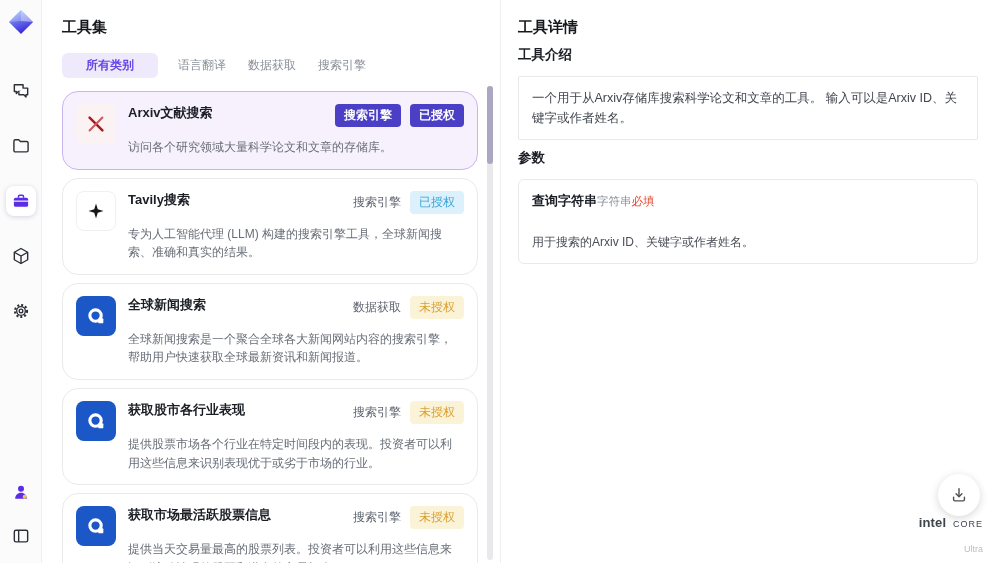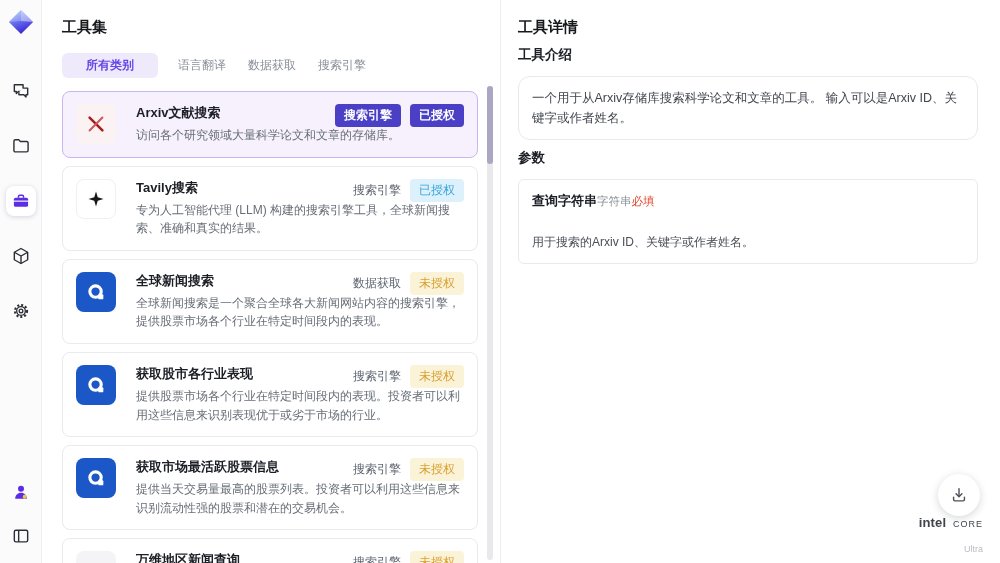--- a/index.html
+++ b/index.html
@@ -19,51 +19,51 @@
 
   
   .list-panel { position:absolute; left:42px; top:0; bottom:0; width:458px; background:#fff;
                 padding:18px 0 0 20px; overflow:hidden; }
   .panel-title { font-size:15px; font-weight:700; color:#17191d; }
   .tabs { margin-top:16px; display:flex; align-items:center; gap:18px; font-size:12px; }
   .tab { color:#8a9099; cursor:pointer; padding:4px 2px; white-space:nowrap; }
   .tab.active { background:#eeeafb; color:#6644e8; padding:4px 24px; border-radius:6px; font-weight:600; }
 
   .cards { margin-top:13px; width:416px; display:flex; flex-direction:column; gap:8px; }
-  .card { position:relative; display:flex; gap:20px; padding:12px 13px; background:#fff;
-          border:1px solid #e9eaee; border-radius:8px; cursor:pointer; }
+  .card { position:relative; display:flex; gap:12px; padding:12px 13px; background:#fff;
+          border:1px solid #e9eaee; border-radius:16px; cursor:pointer; }
   .card.selected { background:#f7f1fd; border-color:#c9b6f0; }
   .tool-icon { width:40px; height:40px; border-radius:8px; flex-shrink:0;
                display:flex; align-items:center; justify-content:center; }
   .ic-arxiv { background:#fbf3f3; }
   .ic-star  { background:#ffffff; border:1px solid #f0f0f3; }
   .ic-blue  { background:#1b57c6; }
   .ic-news  { background:#f4f4f6; }
   .tool-body { width:332px; }
   .tool-name { font-size:13px; font-weight:700; color:#1b1e24; }
-  .tool-desc { margin-top:4px; font-size:12px; line-height:1.55; color:#686e77; width:330px; }
+  .tool-desc { margin-top:16px; font-size:12px; line-height:1.55; color:#686e77; width:330px; }
   .tool-badges { position:absolute; top:12px; right:13px; display:flex; gap:9px; align-items:center; }
   .badge { font-size:12px; padding:3px 9px; border-radius:4px; white-space:nowrap; }
   .badge.filled { background:#4b3fc5; color:#fff; font-weight:600; }
   .cat-plain { font-size:12px; color:#5e6570; white-space:nowrap; }
   .badge.auth-ok { background:#dcf1fb; color:#3aa4da; }
   .badge.auth-no { background:#fbf3d8; color:#d9a032; }
 
   
   .scroll-track { position:absolute; left:487px; top:86px; bottom:3px; width:6px;
                   background:#e9e9ec; border-radius:3px; }
   .scroll-thumb { position:absolute; top:0; left:0; width:6px; height:78px;
                   background:#aba6c2; border-radius:3px; cursor:pointer; }
 
   
   .detail-panel { position:absolute; left:500px; top:0; bottom:0; width:500px; background:#fff;
                   border-left:1px solid #efeff2; padding:18px 22px 0 17px; }
   .detail-title { font-size:15px; font-weight:700; color:#17191d; }
   .section-label { margin-top:9px; font-size:13.5px; font-weight:700; color:#1b1e24; }
-  .info-box { margin-top:12px; border:1px solid #e8e9ed; border-radius:12px; background:#fff;
+  .info-box { margin-top:12px; border:1px solid #e8e9ed; border-radius:2px; background:#fff;
               padding:11px 13px; font-size:12.5px; color:#41464e; line-height:1.6; }
   .param-box { margin-top:12px; border:1px solid #e8e9ed; border-radius:6px; padding:12px 13px; }
   .param-head { display:flex; align-items:baseline; }
   .param-name { font-size:13px; font-weight:700; color:#1b1e24; }
   .param-type { font-size:11.5px; color:#8b9199; }
   .param-req  { font-size:11.5px; color:#e2442e; }
   .param-desc { margin-top:24px; font-size:12px; color:#4a4f57; }
 
   
   .fab { position:absolute; right:20px; bottom:47px; width:42px; height:42px; border-radius:50%;
@@ -207,21 +207,21 @@
 
     <div class="card">
       <div class="tool-icon ic-blue">
         <svg width="22" height="22" viewBox="0 0 24 24">
           <circle cx="11.5" cy="11.5" r="6.2" fill="none" stroke="#fff" stroke-width="3.4"></circle>
           <rect x="14.5" y="14.5" width="5.5" height="5.5" rx="1" fill="#fff"></rect>
         </svg>
       </div>
       <div class="tool-body">
         <div class="tool-name">全球新闻搜索</div>
-        <div class="tool-desc">全球新闻搜索是一个聚合全球各大新闻网站内容的搜索引擎，提供股票市场各个行业在特定时间段内的表现。</div>
+        <div class="tool-desc">全球新闻搜索是一个聚合全球各大新闻网站内容的搜索引擎，帮助用户快速获取全球最新资讯和新闻报道。</div>
       </div>
       <div class="tool-badges">
         <span class="cat-plain">数据获取</span>
         <span class="badge auth-no">未授权</span>
       </div>
     </div>
 
     <div class="card">
       <div class="tool-icon ic-blue">
         <svg width="22" height="22" viewBox="0 0 24 24">

